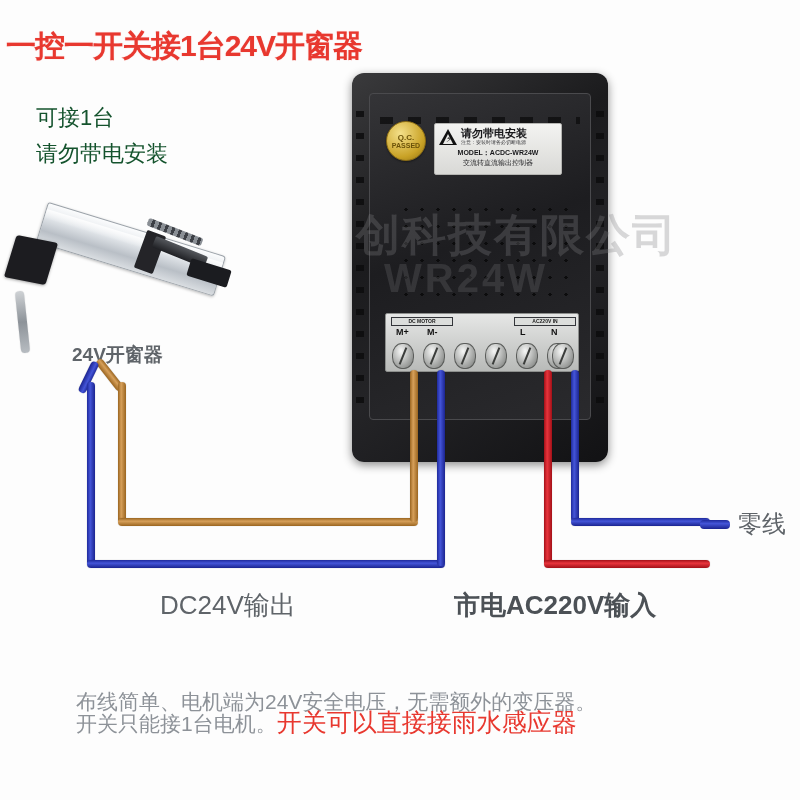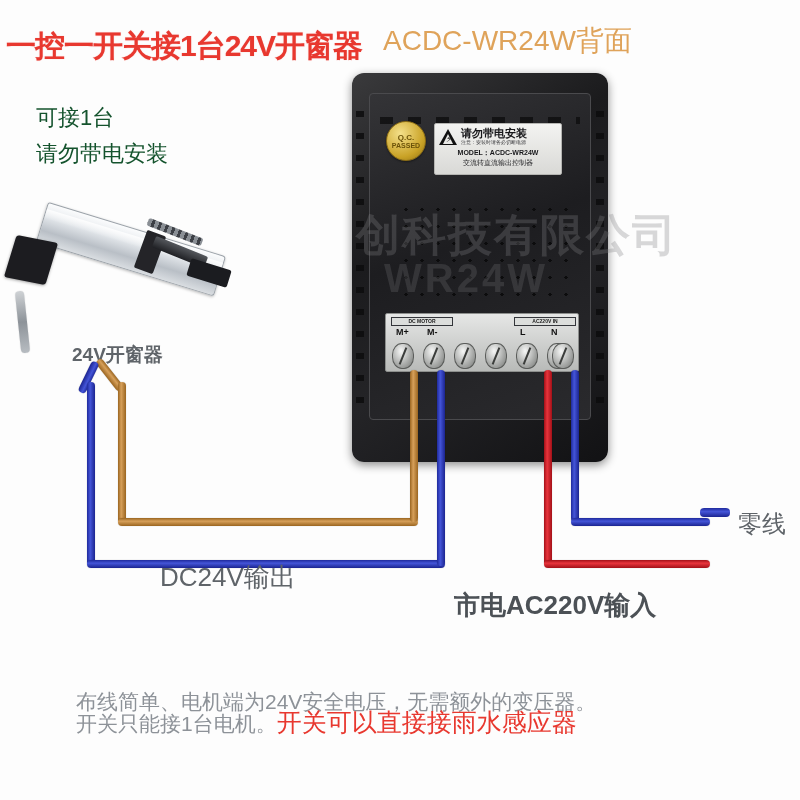--- a/index.html
+++ b/index.html
@@ -362,20 +362,21 @@
   .wire-brown   { background: linear-gradient(90deg,#9a6520,#d7a05a 40%,#9a6520); box-shadow: 0 0 1px rgba(0,0,0,0.3); }
   .wire-brown-h { background: linear-gradient(180deg,#9a6520,#d7a05a 40%,#9a6520); box-shadow: 0 0 1px rgba(0,0,0,0.3); }
   .wire-red   { background: linear-gradient(90deg,#a31018,#e8343c 40%,#a31018); box-shadow: 0 0 1px rgba(0,0,0,0.3); }
   .wire-red-h { background: linear-gradient(180deg,#a31018,#e8343c 40%,#a31018); box-shadow: 0 0 1px rgba(0,0,0,0.3); }
   .wire-gray  { background: linear-gradient(180deg,#cfd2d5,#8d9399 50%,#b7bcc1); box-shadow: 0 0 1px rgba(0,0,0,0.25); }
 
   
   .legend-item {
     position: absolute;
     display: flex;
+    align-items: center;
     gap: 8px;
     white-space: nowrap;
   }
   .legend-swatch { width: 30px; height: 9px; border-radius: 4px; }
   .legend-text { font-size: 24px; color: #5f6469; }
   .legend-text.red { color: #e8382f; }
 
   
   .cap {
     position: absolute;
@@ -392,21 +393,20 @@
     white-space: nowrap;
   }
   .footer .red { color: #e8382f; font-size: 25px; }
 </style>
 </head>
 <body>
 
 <div id="root">
 
   <div class="title-red">一控一开关接1台24V开窗器</div>
-  <div class="title-orange">ACDC-WR24W背面</div>
 
   <div class="note-left">
     <div>可接1台</div>
     <div>请勿带电安装</div>
   </div>
 
   <div class="opener-wrap">
     <div class="opener-body"></div>
   </div>
   <div class="opener-cap"></div>
@@ -481,21 +481,21 @@
   <div class="wire wire-red-h" style="left:544px; top:560px; width:166px; height:8px;"></div>
 
   <div class="wire wire-blue" style="left:571px; top:370px; width:8px; height:152px;"></div>
   <div class="wire wire-blue-h" style="left:571px; top:518px; width:139px; height:8px;"></div>
 
   <div class="legend-item" style="left:700px; top:508px;">
     <div class="legend-swatch" style="background:linear-gradient(180deg,#1f2a9c,#4455d8 40%,#1b2490);"></div>
     <div class="legend-text">零线</div>
   </div>
 
-  <div class="cap" style="left:160px; top:560px;">DC24V输出</div>
+  <div class="cap" style="left:160px; top:588px;">DC24V输出</div>
   <div class="cap cap-ac" style="left:454px; top:588px;">市电AC220V输入</div>
 
   <div class="footer" style="top:688px;">布线简单、电机端为24V安全电压，无需额外的变压器。</div>
   <div class="footer" style="top:706px;">
     <span>开关只能接1台电机。</span><span class="red">开关可以直接接雨水感应器</span>
   </div>
 
 </div>
 
 </body></html>

